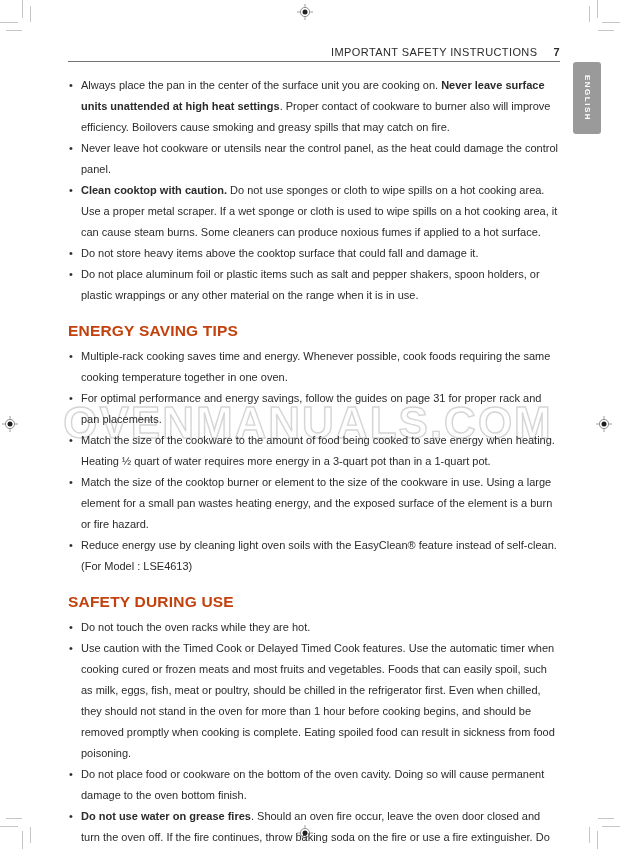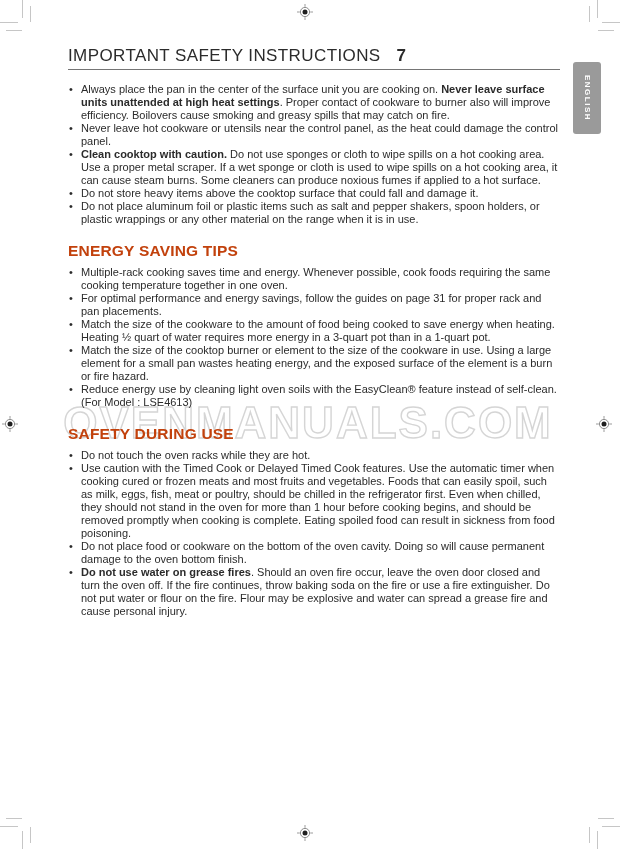--- a/index.html
+++ b/index.html
@@ -53,22 +53,22 @@
   }
 
   
   .content {
     position: absolute;
     left: 68px; top: 46px;
     width: 492px;
     z-index: 1;
   }
   .header {
-    text-align: left;
-    font-size: 17px;
+    text-align: right;
+    font-size: 11px;
     letter-spacing: 0.4px;
     color: #2b2b2b;
   }
   .page-number { font-weight: bold; margin-left: 16px; }
   .header-rule {
     border: none;
     border-top: 1px solid #757575;
     margin: 3px 0 0 0;
   }
 
@@ -78,21 +78,21 @@
     color: #c2410c;
     letter-spacing: 0.2px;
     margin: 16px 0 6px 0;
   }
   .section:first-child ul { margin-top: 13px; }
 
   ul.bullets {
     list-style: none;
     margin: 0; padding: 0;
     font-size: 11px;
-    line-height: 13px;
+    line-height: 21px;
   }
   ul.bullets li {
     position: relative;
     padding-left: 13px;
   }
   ul.bullets li::before {
     content: "\2022";
     position: absolute;
     left: 1px; top: 0;
   }

